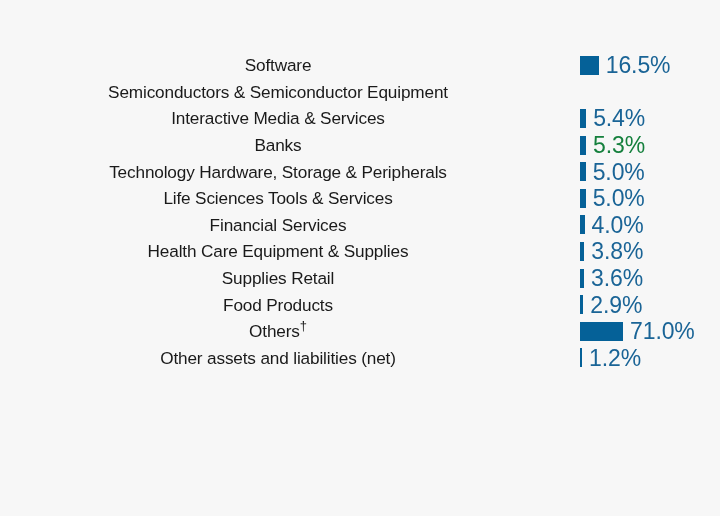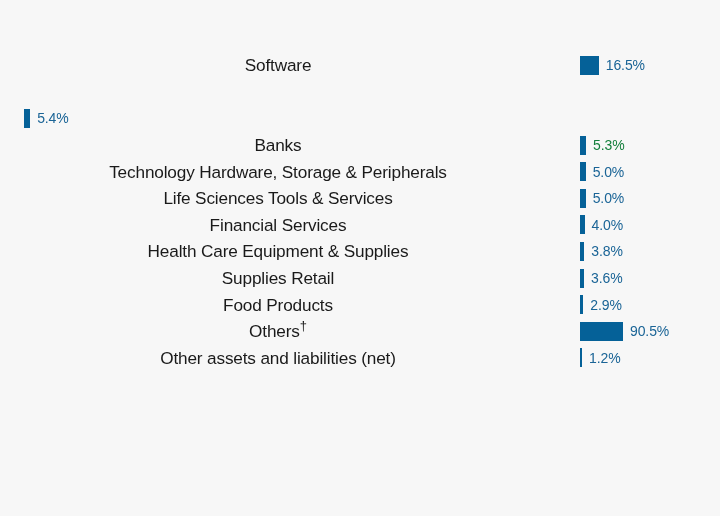--- a/index.html
+++ b/index.html
@@ -55,43 +55,45 @@
     align-items: center;
     padding-left: 24px;
     box-sizing: border-box;
   }
   .bar {
     height: 19px;
     background: #056198;
     flex: 0 0 auto;
   }
   .bar-value {
-    font-size: 14px;
+    font-size: 23px;
     line-height: 20px;
     color: #1a6496;
     margin-left: 7px;
     white-space: nowrap;
     letter-spacing: -0.1px;
   }
 </style>
 </head>
 <body style="background: rgb(247, 247, 247);">
 
 <div class="chart-canvas" style="background: rgb(247, 247, 247);">
   <div class="rows">
       <div class="row">
         <div class="row-label">Software</div>
         <div class="bar-zone">
           <div class="bar" style="width: 18.72px; background: rgb(5, 97, 152);"></div>
           <div class="bar-value" style="color: rgb(26, 100, 150);">16.5%</div>
         </div>
       </div>
       <div class="row">
+        <div class="row-label">Semiconductors &amp; Semiconductor Equipment</div>
       </div>
       <div class="row">
+        <div class="row-label">Interactive Media &amp; Services</div>
         <div class="bar-zone">
           <div class="bar" style="width: 6.13px; background: rgb(5, 97, 152);"></div>
           <div class="bar-value" style="color: rgb(26, 100, 150); text-align: center;">5.4%</div>
         </div>
       </div>
       <div class="row">
         <div class="row-label">Banks</div>
         <div class="bar-zone">
           <div class="bar" style="width: 6.01px; background: rgb(5, 97, 152);"></div>
           <div class="bar-value" style="color: #15803d;">5.3%</div>
@@ -136,21 +138,21 @@
         <div class="row-label">Food Products</div>
         <div class="bar-zone">
           <div class="bar" style="width: 3.29px; background: rgb(5, 97, 152);"></div>
           <div class="bar-value" style="color: rgb(26, 100, 150);">2.9%</div>
         </div>
       </div>
       <div class="row">
         <div class="row-label">Others<span class="dagger">†</span></div>
         <div class="bar-zone">
           <div class="bar" style="width: 43px; background: rgb(5, 97, 152);"></div>
-          <div class="bar-value" style="color: rgb(26, 100, 150);">90.5%</div>
+          <div class="bar-value" style="color: rgb(26, 100, 150);">71.0%</div>
         </div>
       </div>
       <div class="row">
         <div class="row-label">Other assets and liabilities (net)</div>
         <div class="bar-zone">
           <div class="bar" style="width: 2px; background: rgb(5, 97, 152);"></div>
           <div class="bar-value" style="color: rgb(26, 100, 150); text-align: right;">1.2%</div>
         </div>
       </div>
     </div>

